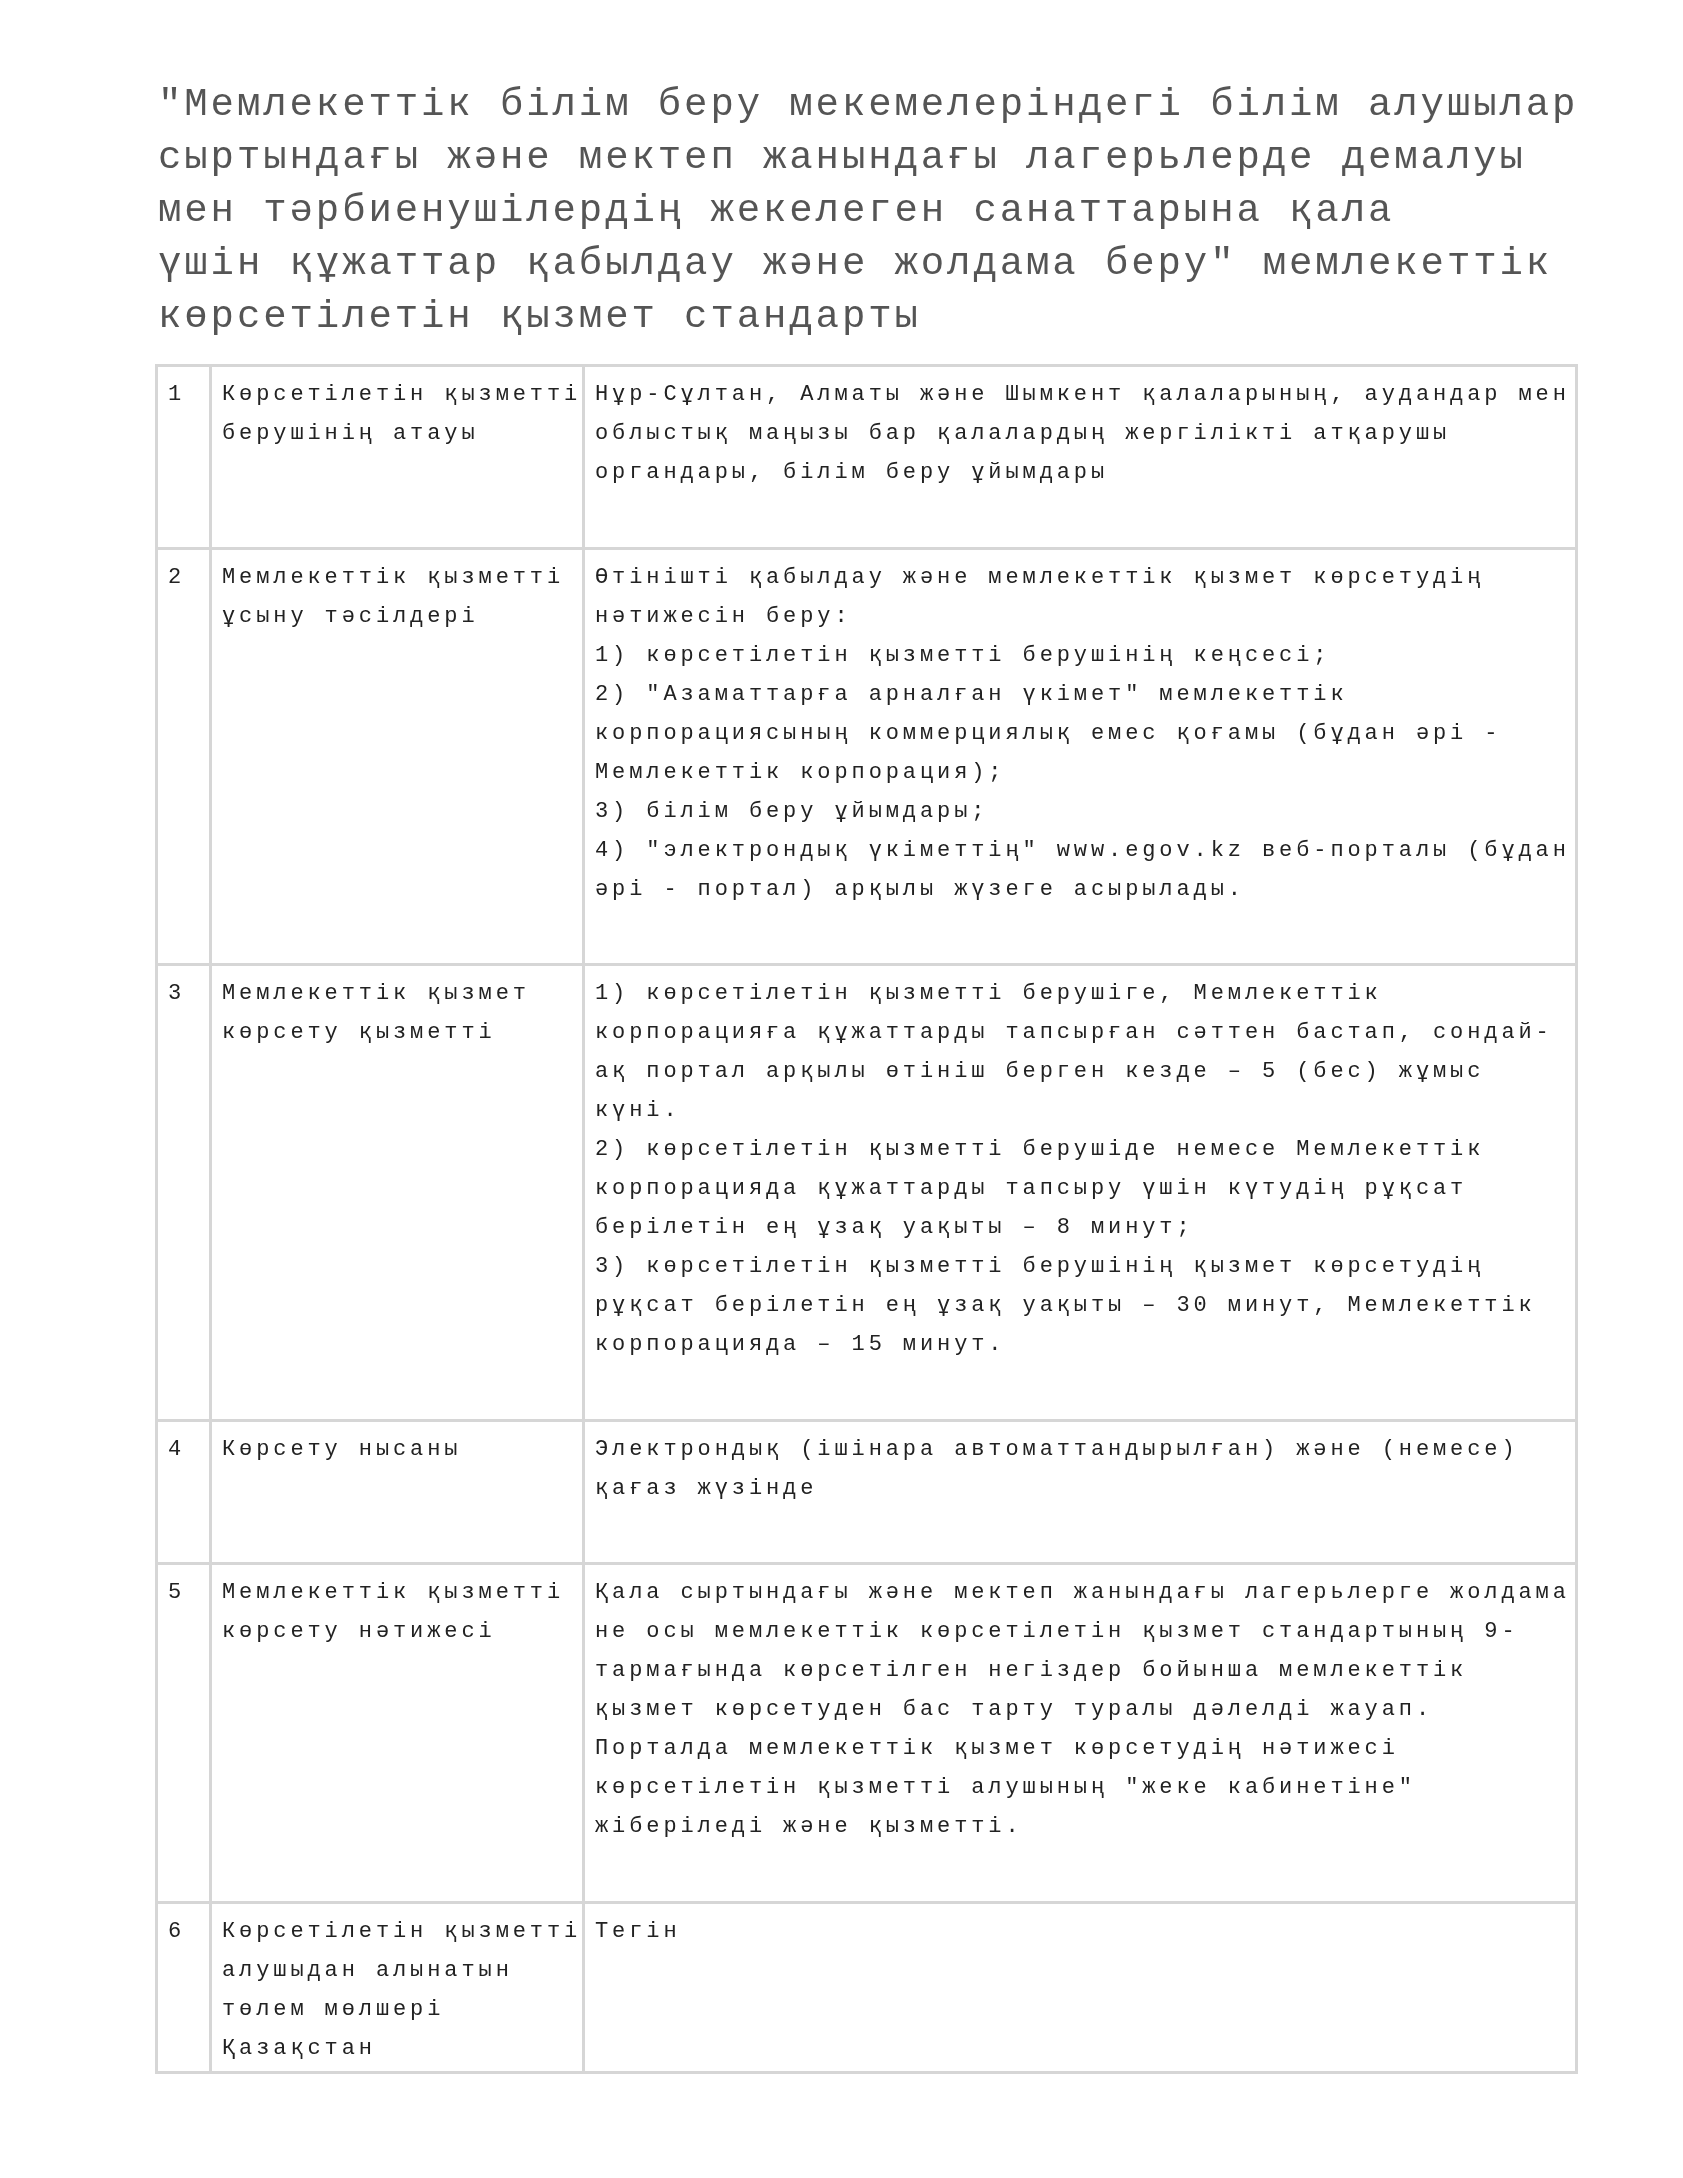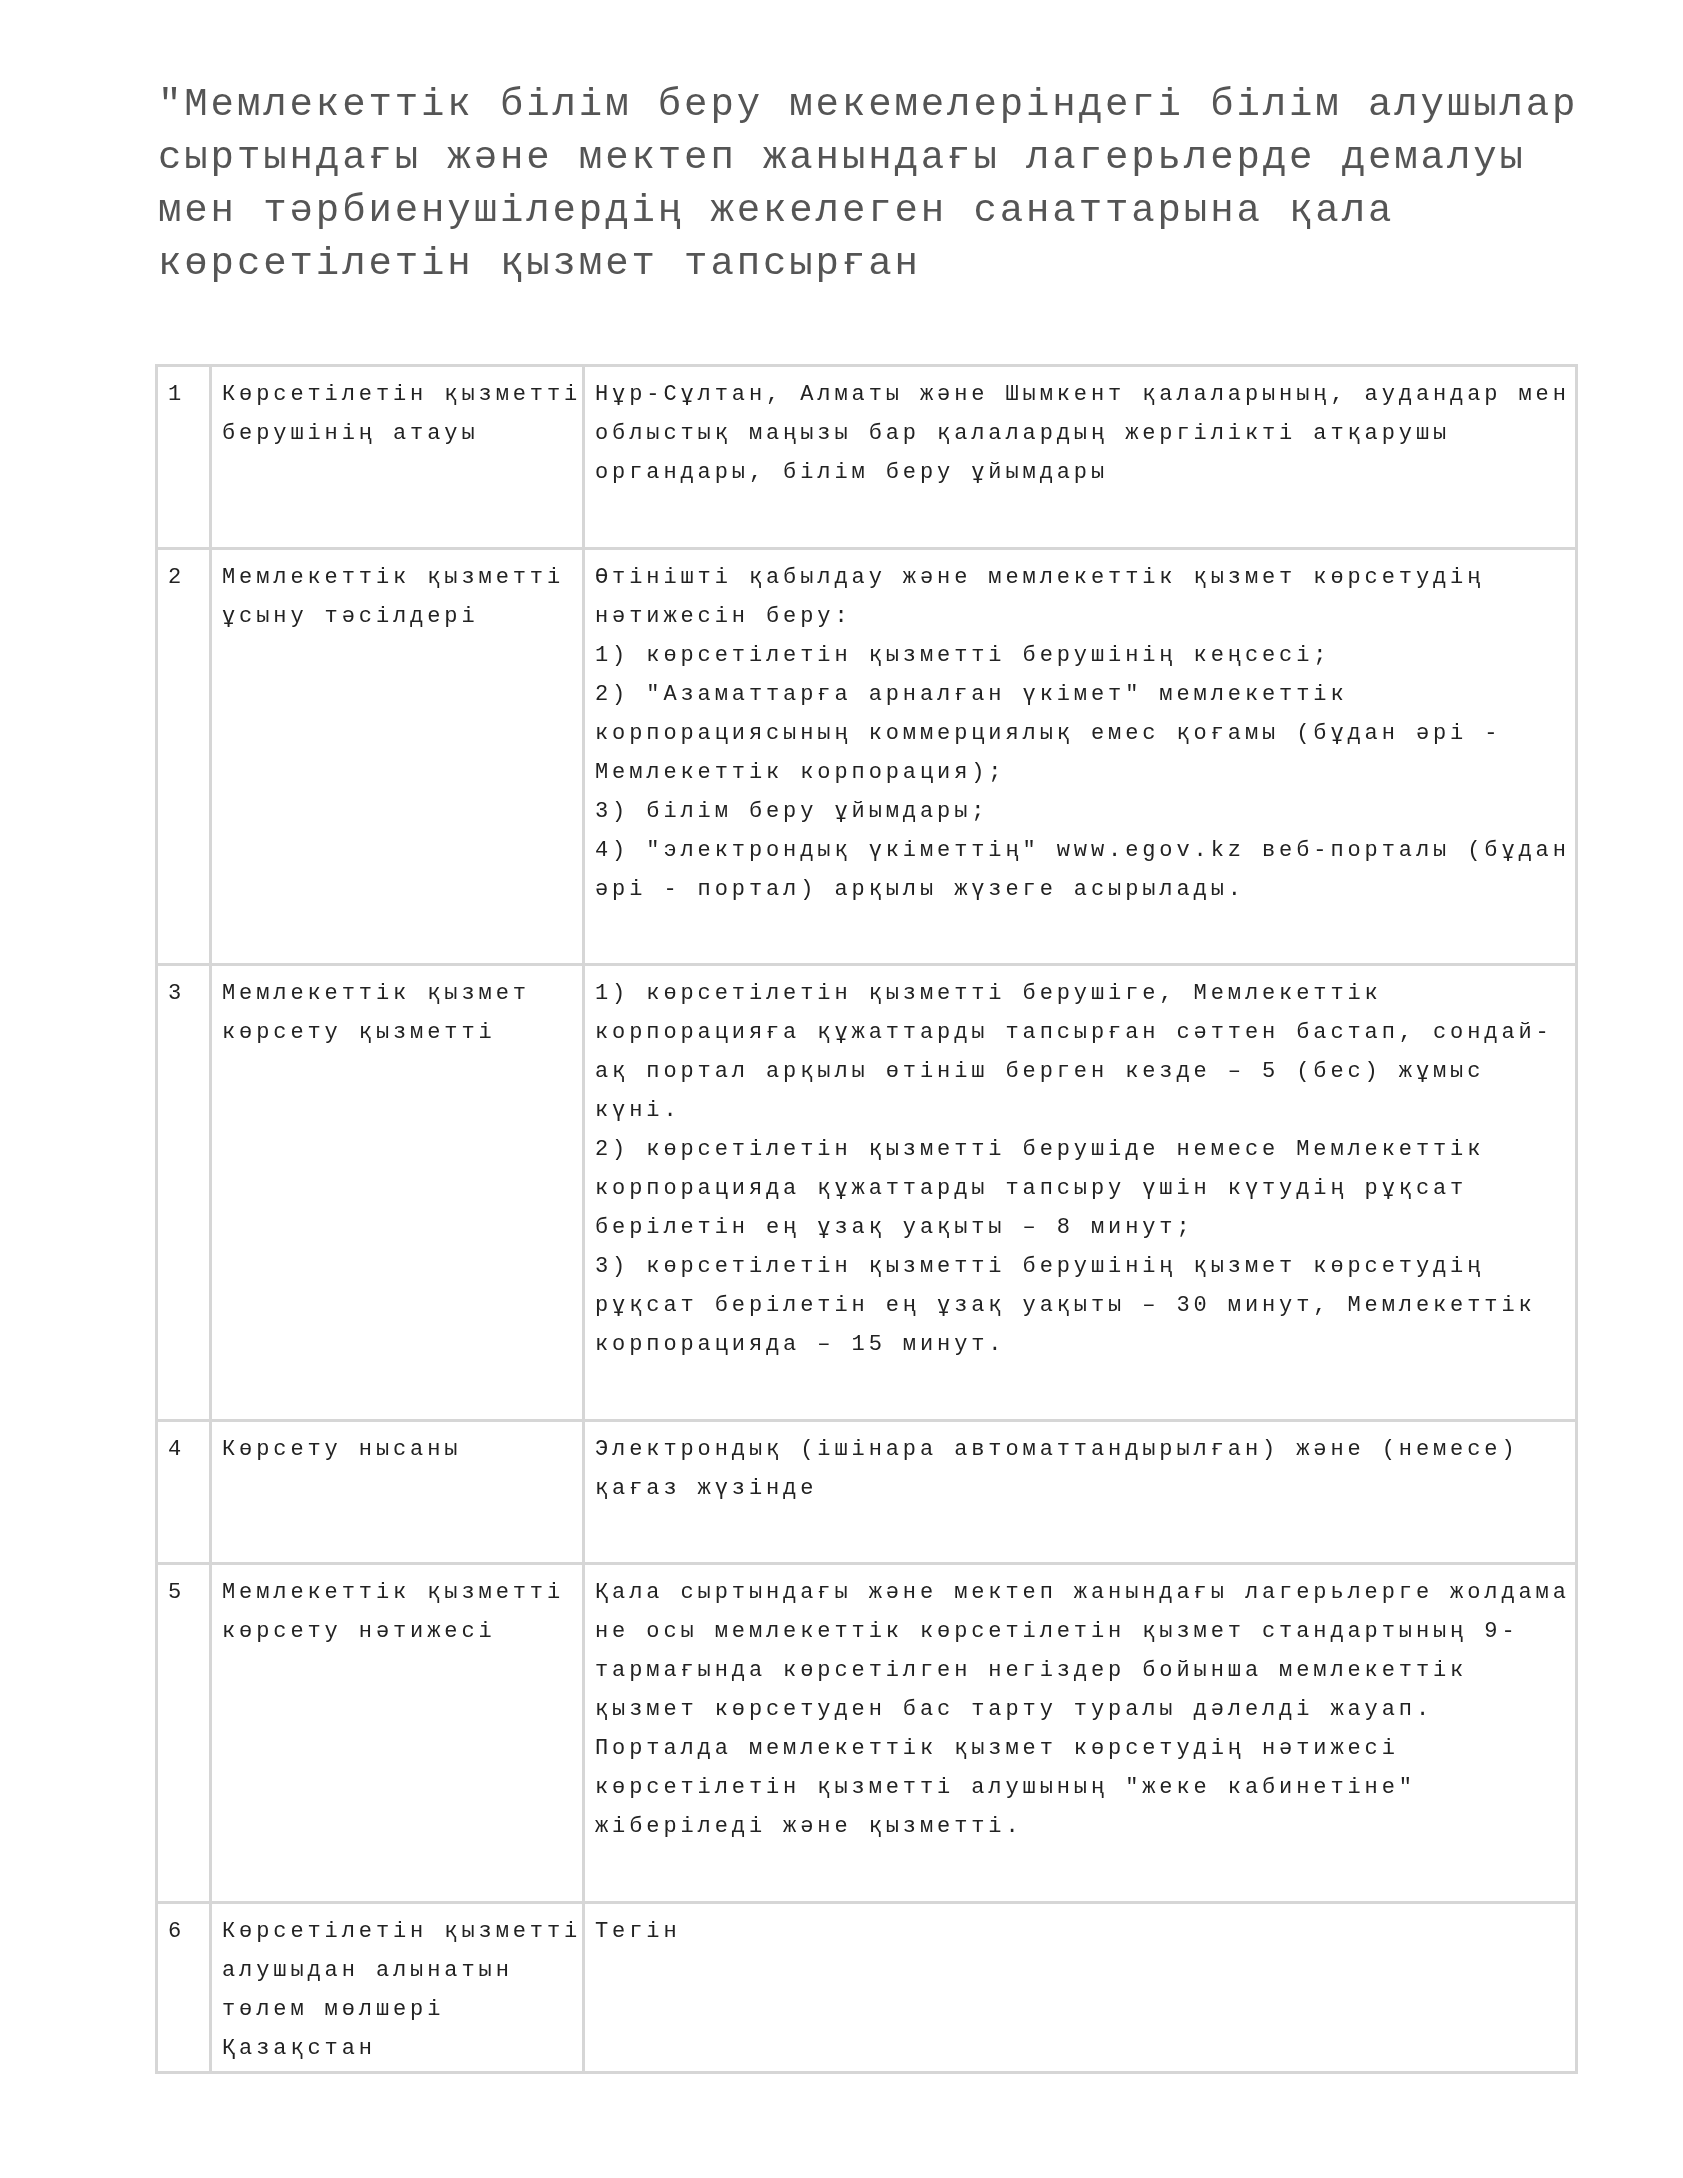--- a/index.html
+++ b/index.html
@@ -33,21 +33,22 @@
   tr.r5 { height: 339px; }
   tr.r6 { height: 170px; }
 </style>
 </head>
 <body>
 
 <h1 class="page-title">
   <span class="tline">"Мемлекеттік білім беру мекемелеріндегі білім алушылар</span>
   <span class="tline">сыртындағы және мектеп жанындағы лагерьлерде демалуы</span>
   <span class="tline">мен тәрбиенушілердің жекелеген санаттарына қала</span>
-  <span class="tline">көрсетілетін қызмет тапсырған</span>
+  <span class="tline">үшін құжаттар қабылдау және жолдама беру" мемлекеттік</span>
+  <span class="tline">көрсетілетін қызмет стандарты</span>
 </h1>
 
 <table class="std">
   <colgroup>
     <col class="c-num">
       <col class="c-label">
       <col class="c-value">
   </colgroup>
   <tbody>
     <tr class="r1">

